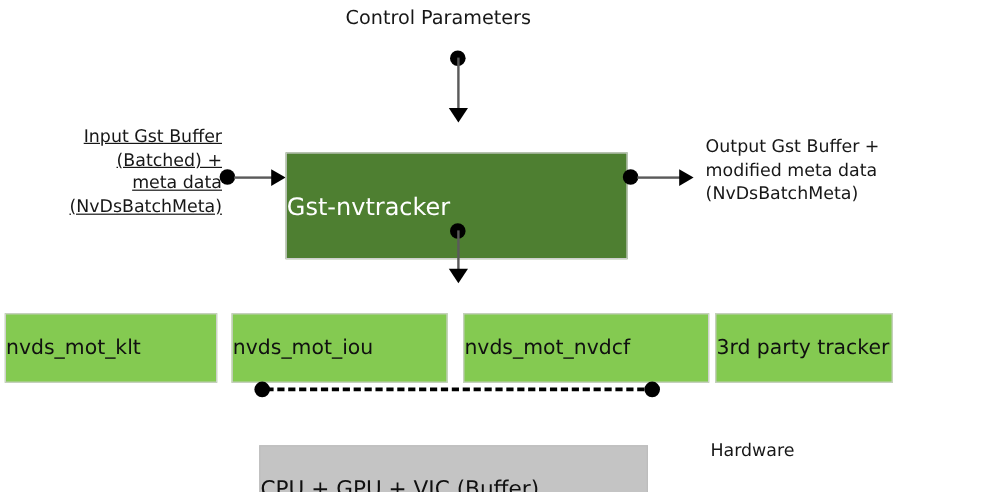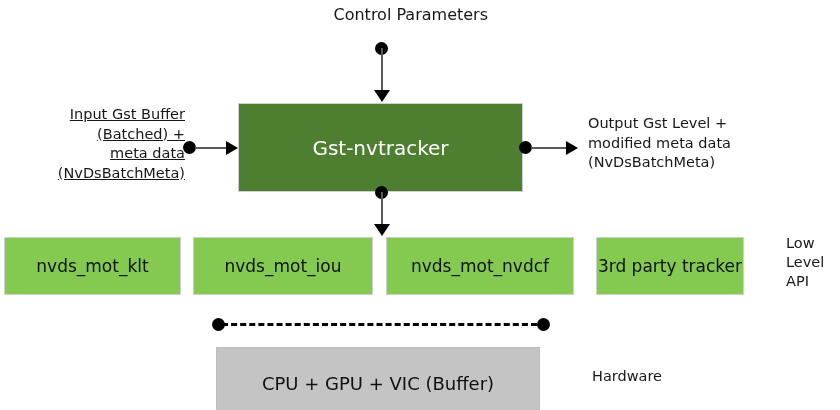--- a/index.html
+++ b/index.html
@@ -24,21 +24,21 @@
     position: absolute;
     font-size: 15px;
     line-height: 19px;
     color: #171717;
     white-space: pre-line;
   }
   #control-params-label {
     left: 288px;
     top: 5px;
     width: 200px;
-    text-align: right;
+    text-align: left;
     font-size: 16px;
   }
   #input-label {
     left: 20px;
     top: 105px;
     width: 165px;
     text-align: right;
     font-size: 14.5px;
     line-height: 19.5px;
     text-decoration: underline;
@@ -64,43 +64,43 @@
     top: 367px;
     font-size: 14.5px;
     text-align: center;
   }
 
   
   .box {
     position: absolute;
     display: flex;
     align-items: center;
-    justify-content: center;
     box-sizing: border-box;
     border: 1px solid #cfcfcf;
+    margin-top: 24px;
   }
   #main-box {
     left: 238px;
     top: 103px;
     width: 285px;
     height: 89px;
     background: #4e7f31;
     color: #ffffff;
     font-size: 20px;
   }
   .ll-box {
     top: 237px;
     height: 58px;
     background: #84ca51;
     color: #101010;
     font-size: 17px;
   }
   #ll-box-klt   { left: 4px;   width: 177px; }
   #ll-box-iou   { left: 193px; width: 180px; }
-  #ll-box-nvdcf { left: 386px; width: 188px; }
+  #ll-box-nvdcf { left: 386px; width: 205px; }
   #ll-box-3rd   { left: 596px; width: 148px; }
 
   #hw-box {
     left: 216px;
     top: 347px;
     width: 324px;
     height: 72px;
     background: #c4c4c4;
     color: #101010;
     font-size: 18px;
@@ -166,21 +166,21 @@
   <div class="arrow-right" style="left:226px; top:140.5px;"></div>
 
   <div class="box" id="main-box">
     <span>Gst-nvtracker</span>
   </div>
 
   <div class="dot" style="left:519px; top:141px;"></div>
   <div class="hline" style="left:531px; top:146.5px; width:37px;"></div>
   <div class="arrow-right" style="left:566px; top:140.5px;"></div>
 
-  <div class="label" id="output-label">Output Gst Level +
+  <div class="label" id="output-label">Output Gst Buffer +
 modified meta data
 (NvDsBatchMeta)</div>
 
   <div class="dot" style="left:375px; top:186px;"></div>
   <div class="vline" style="left:380.5px; top:192px; height:33px;"></div>
   <div class="arrow-down" style="left:373.5px; top:224px;"></div>
 
   <div class="box ll-box" id="ll-box-iou">
     <span>nvds_mot_iou</span>
   </div>
@@ -190,23 +190,20 @@
   </div>
 
   <div class="box ll-box" id="ll-box-nvdcf">
     <span>nvds_mot_nvdcf</span>
   </div>
 
   <div class="box ll-box" id="ll-box-3rd">
     <span>3rd party tracker</span>
   </div>
 
-  <div class="label" id="lowlevel-label">Low
-Level
-API</div>
 
   <div class="dot" style="left:212px; top:318px;"></div>
   <div class="dashed" style="left:222px; top:323px; width:315px;"></div>
   <div class="dot" style="left:537px; top:318px;"></div>
 
   <div class="box" id="hw-box">
     <span>CPU + GPU + VIC (Buffer)</span>
   </div>
 
   <div class="label" id="hardware-label">Hardware</div>

